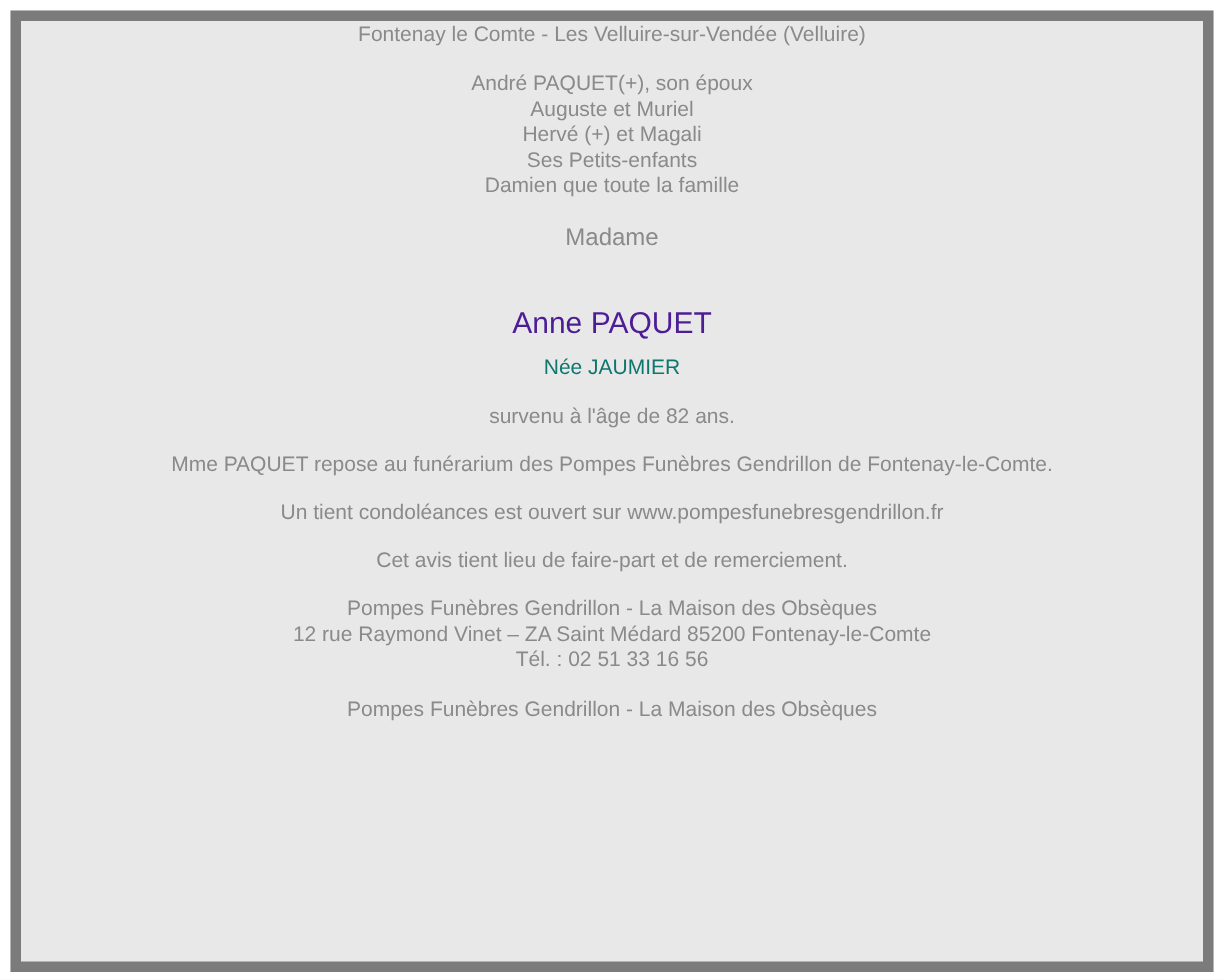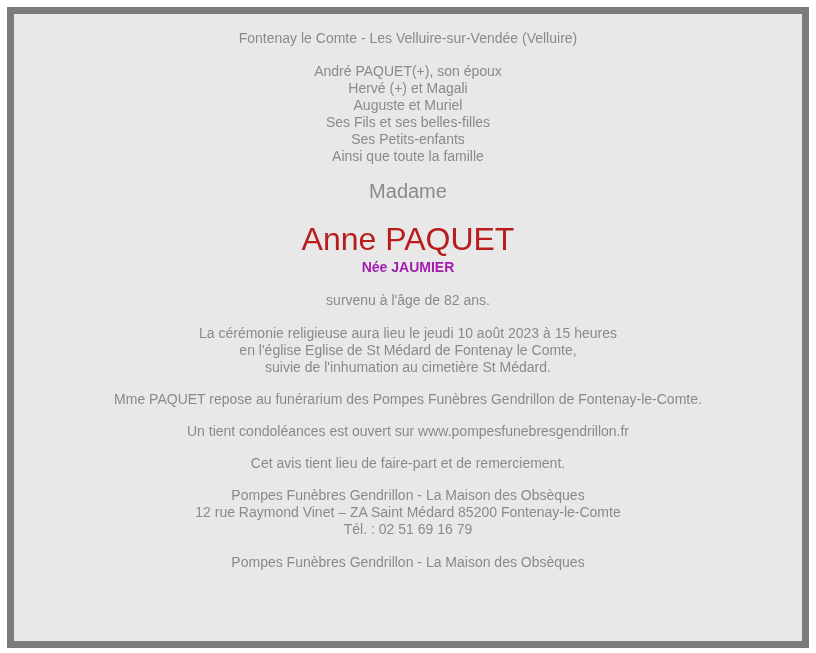--- a/index.html
+++ b/index.html
@@ -16,81 +16,74 @@
     top: 7px;
     width: 802px;
     height: 641px;
     box-sizing: border-box;
     border: 7px solid #7b7b7b;
     background: #e8e8e8;
     text-align: center;
     color: #8a8a8a;
     font-size: 14px;
     line-height: 17px;
-    padding-top: 16px;
     overflow: hidden;
   }
   .para { margin: 16px 0 0 0; }
   .para-sm { margin: 15px 0 0 0; }
   .first { margin-top: 0; }
   .family-line, .ceremony-line, .contact-line { margin: 0; }
   .civility {
-    font-size: 20px;
+    font-size: 16px;
     line-height: 21px;
   }
   .deceased-name {
-    font-size: 32px;
+    font-size: 20px;
     line-height: 34px;
-    margin-top: 20px;
-    color: #b91c1c;
+    margin-top: 30px;
+    color: #4c1d95;
   }
   .maiden-name {
-    font-weight: bold;
+    font-weight: normal;
     margin-top: 3px;
-    color: #a21caf;
+    color: #0f766e;
   }
 </style>
 </head>
 <body>
 
 <div class="panel">
 
   <div class="para first">Fontenay le Comte - Les Velluire-sur-Vendée (Velluire)</div>
 
   <div class="para">
     <div class="family-line">André PAQUET(+), son époux</div>
+    <div class="family-line">Auguste et Muriel</div>
     <div class="family-line">Hervé (+) et Magali</div>
-    <div class="family-line">Auguste et Muriel</div>
-    <div class="family-line">Ses Fils et ses belles-filles</div>
     <div class="family-line">Ses Petits-enfants</div>
-    <div class="family-line">Ainsi que toute la famille</div>
+    <div class="family-line">Damien que toute la famille</div>
   </div>
 
 
   <div class="para civility">Madame</div>
 
   <div class="deceased-name">Anne PAQUET</div>
 
   <div class="maiden-name">Née JAUMIER</div>
 
   <div class="para">survenu à l'âge de 82 ans.</div>
 
-  <div class="para">
-    <div class="ceremony-line">La cérémonie religieuse aura lieu le jeudi 10 août 2023 à 15 heures</div>
-    <div class="ceremony-line">en l'église Eglise de St Médard de Fontenay le Comte,</div>
-    <div class="ceremony-line">suivie de l'inhumation au cimetière St Médard.</div>
-  </div>
 
   <div class="para-sm">Mme PAQUET repose au funérarium des Pompes Funèbres Gendrillon de Fontenay-le-Comte.</div>
 
   <div class="para-sm">Un tient condoléances est ouvert sur www.pompesfunebresgendrillon.fr</div>
 
   <div class="para-sm">Cet avis tient lieu de faire-part et de remerciement.</div>
 
   <div class="para-sm">
     <div class="contact-line">Pompes Funèbres Gendrillon - La Maison des Obsèques</div>
     <div class="contact-line">12 rue Raymond Vinet – ZA Saint Médard 85200 Fontenay-le-Comte</div>
-    <div class="contact-line">Tél. : 02 51 69 16 79</div>
+    <div class="contact-line">Tél. : 02 51 33 16 56</div>
   </div>
 
   <div class="para">Pompes Funèbres Gendrillon - La Maison des Obsèques</div>
 
 </div>
 
 </body></html>

